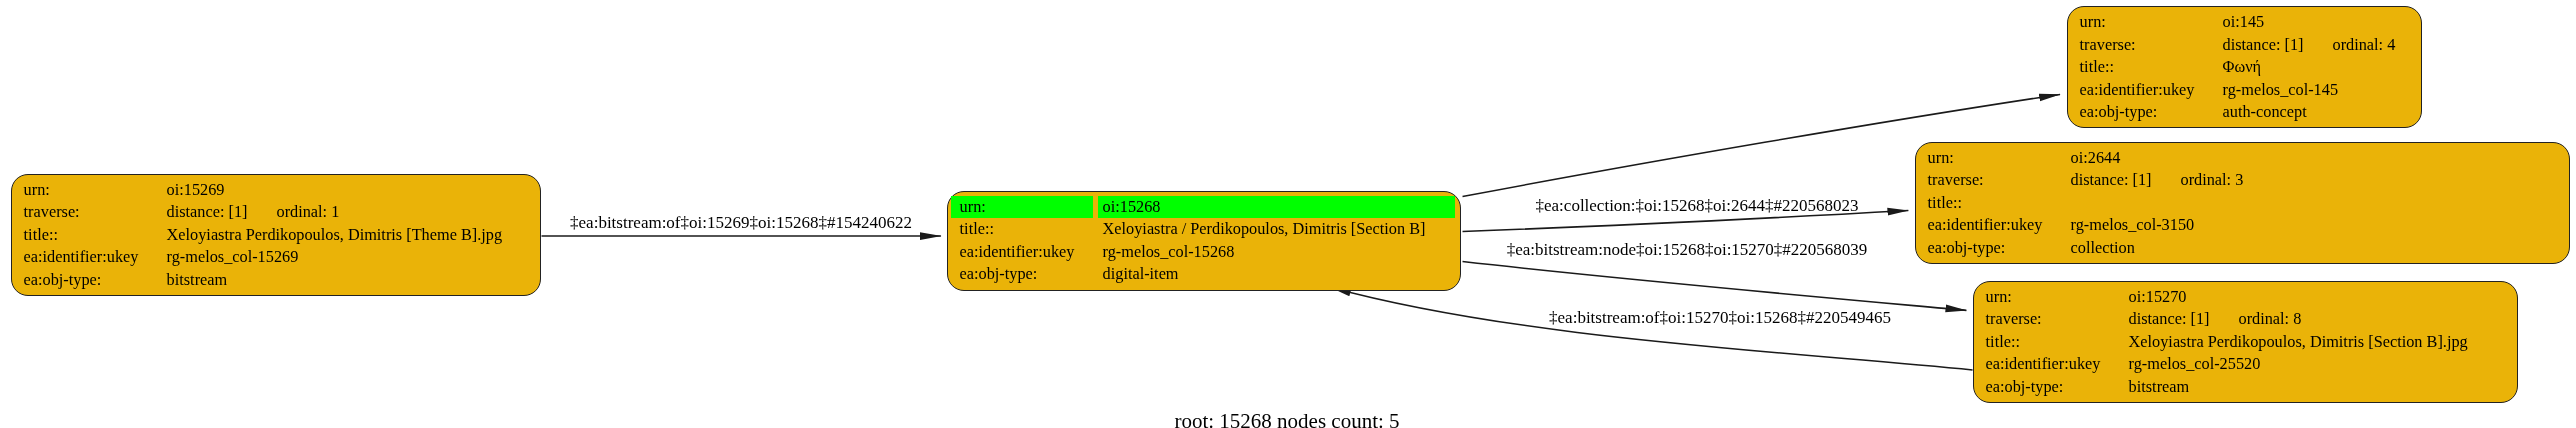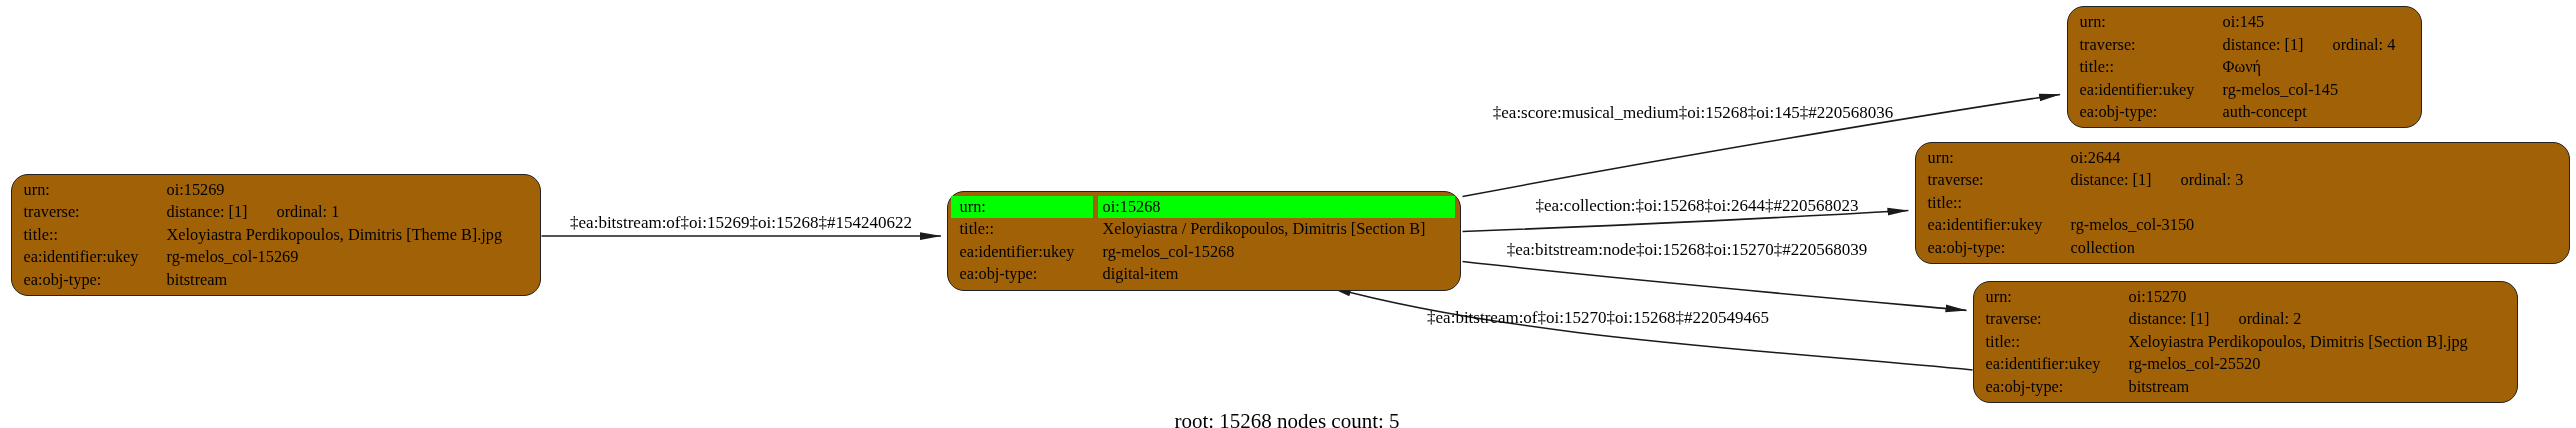--- a/index.html
+++ b/index.html
@@ -21,21 +21,21 @@
     left: 0; top: 0;
     width: 2576px;
     height: 428px;
     pointer-events: none;
   }
   .node {
     position: absolute;
     box-sizing: border-box;
     border: 1.5px solid #222222;
     border-radius: 17px;
-    background: #a16207;
+    background: #eab308;
     padding: 3.9px 3.1px;
     font-size: 16.3px;
     line-height: 22.5px;
     white-space: nowrap;
   }
   .row { display: flex; height: 22.5px; }
   .lbl {
     width: 133px;
     margin-right: 5.4px;
     padding-left: 8.5px;
@@ -170,38 +170,37 @@
   </div>
 
   <div class="node" style="left:1973px; top:281px; width:545px;">
     <div class="row">
       <span class="lbl">urn:</span>
       <span class="val">oi:15270</span>
     </div>
     <div class="row">
       <span class="lbl">traverse:</span>
       <span class="val">distance: [1]</span>
-      <span class="val2">ordinal: 2</span>
+      <span class="val2">ordinal: 8</span>
     </div>
     <div class="row">
       <span class="lbl">title::</span>
       <span class="val">Xeloyiastra  Perdikopoulos, Dimitris [Section B].jpg</span>
     </div>
     <div class="row">
       <span class="lbl">ea:identifier:ukey</span>
       <span class="val">rg-melos_col-25520</span>
     </div>
     <div class="row">
       <span class="lbl">ea:obj-type:</span>
       <span class="val">bitstream</span>
     </div>
   </div>
 
   <div class="edge-label" style="left:741px; top:211px;">‡ea:bitstream:of‡oi:15269‡oi:15268‡#154240622</div>
-  <div class="edge-label" style="left:1693px; top:101px;">‡ea:score:musical_medium‡oi:15268‡oi:145‡#220568036</div>
   <div class="edge-label" style="left:1697px; top:194px;">‡ea:collection:‡oi:15268‡oi:2644‡#220568023</div>
   <div class="edge-label" style="left:1687px; top:238px;">‡ea:bitstream:node‡oi:15268‡oi:15270‡#220568039</div>
-  <div class="edge-label" style="left:1598px; top:306px;text-align:center;">‡ea:bitstream:of‡oi:15270‡oi:15268‡#220549465</div>
+  <div class="edge-label" style="left:1720px; top:306px;text-align:center;">‡ea:bitstream:of‡oi:15270‡oi:15268‡#220549465</div>
 
   <div class="caption" style="left:1287px; top:397px;margin-top:12px;">root: 15268 nodes count: 5</div>
 
 </div>
 
 
 </body></html>

